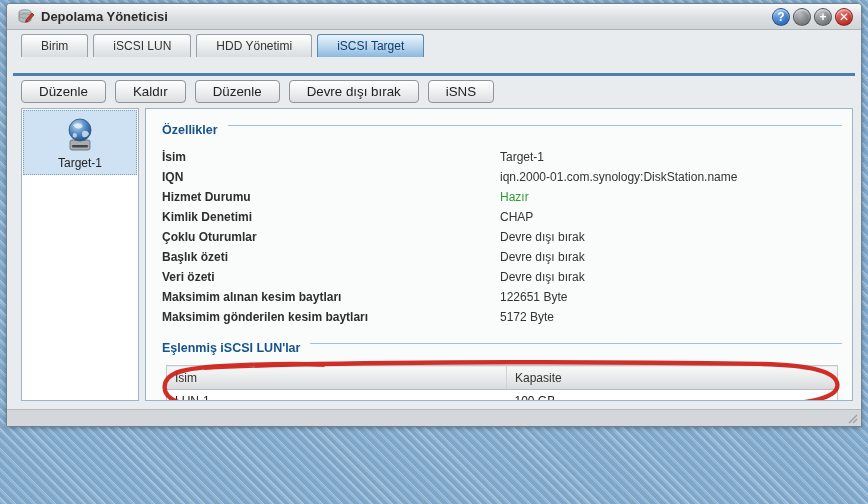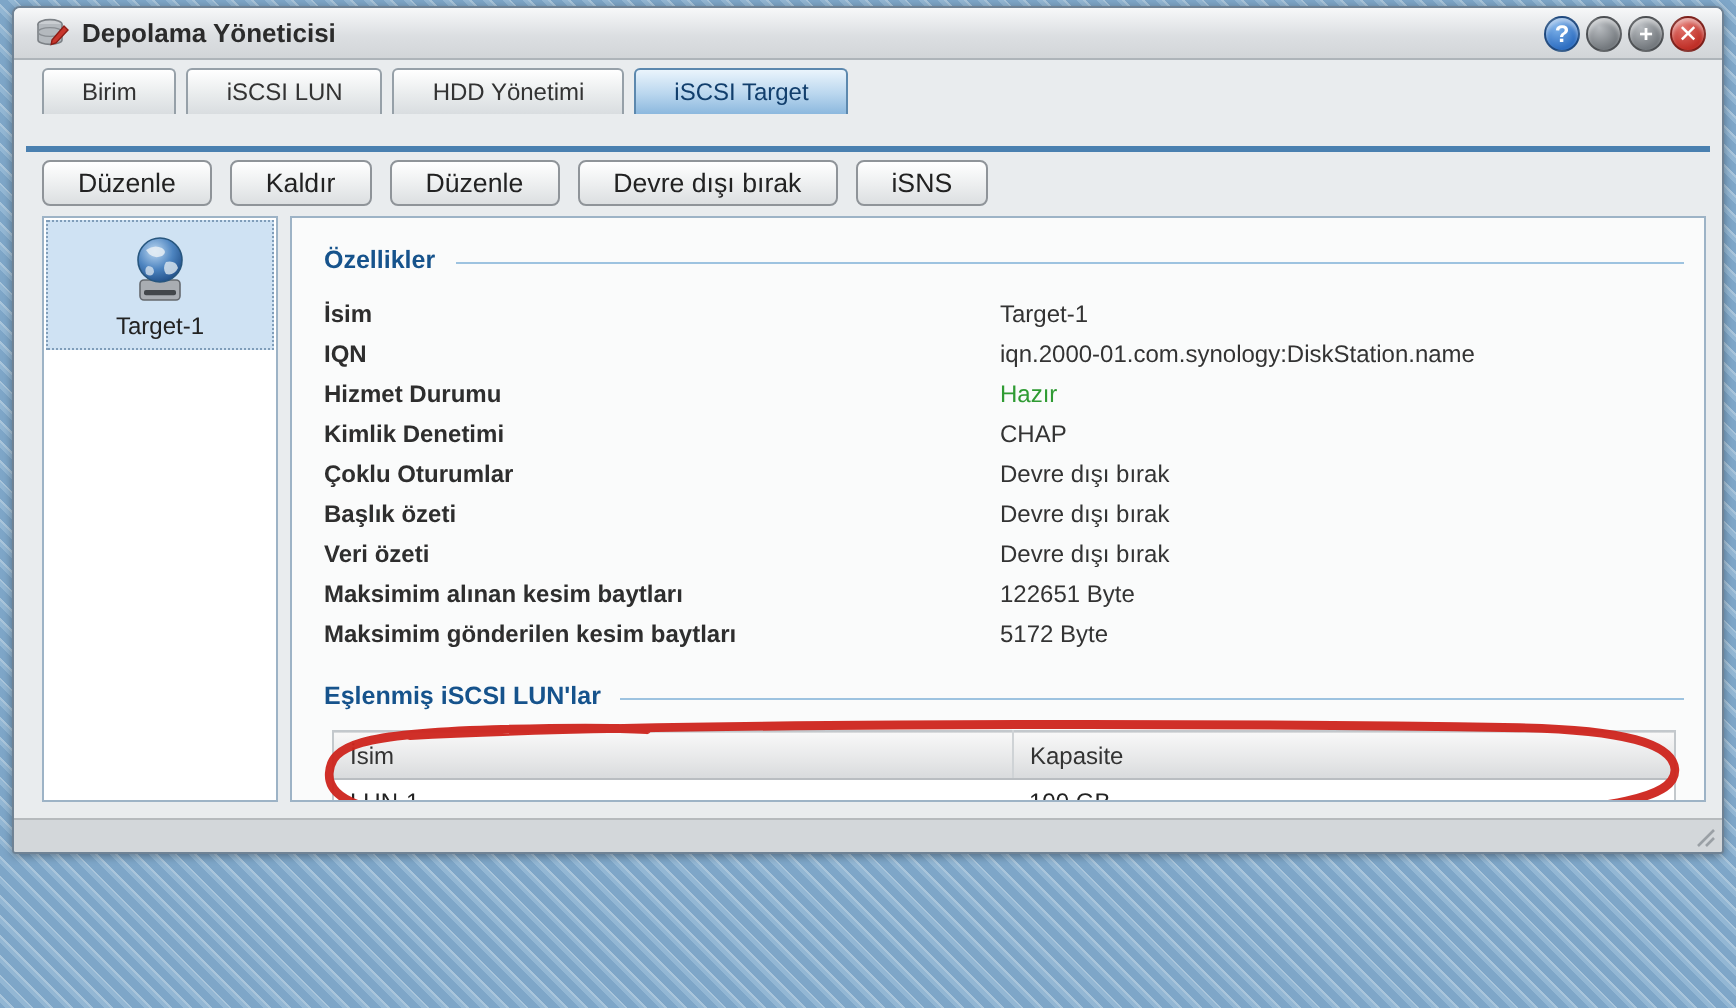--- a/index.html
+++ b/index.html
@@ -44,21 +44,21 @@
   .main { flex:1; display:flex; margin:1px 8px 0 14px; gap:6px; min-height:0; }
   .sidebar { flex:0 0 118px; background:#fff; border:1px solid #9db3c6; overflow:hidden; }
   .target-item { margin:1px; padding:6px 2px 4px; text-align:center; cursor:pointer; }
   .target-item.selected { background:#cfe2f3; border:1px dotted #7f9db9; }
   .globe { display:block; width:34px; height:36px; margin:0 auto 3px; }
   .target-label { display:block; color:#222; }
 
   .content { flex:1; background:#fafbfb; border:1px solid #9db3c6; padding:10px 8px 0 16px;
     position:relative; overflow:hidden; }
 
-  .section-head { display:flex; align-items:center; margin:4px 0 10px; }
+  .section-head { display:flex; align-items:flex-start; margin:4px 0 10px; }
   .section-title { font-weight:bold; color:#16538c; font-size:12.5px; white-space:nowrap; }
   .rule { flex:1; height:1px; background:#9dc3e0; margin:2px 2px 0 10px; }
 
   .props { margin-bottom:14px; }
   .prow { display:flex; height:20px; align-items:center; }
   .plabel { width:338px; font-weight:bold; color:#2e2e2e; }
   .pvalue { color:#333; }
   .pvalue.green { color:#2f9b33; }
 
   .tablewrap { position:relative; margin:2px 6px 0 4px; }

